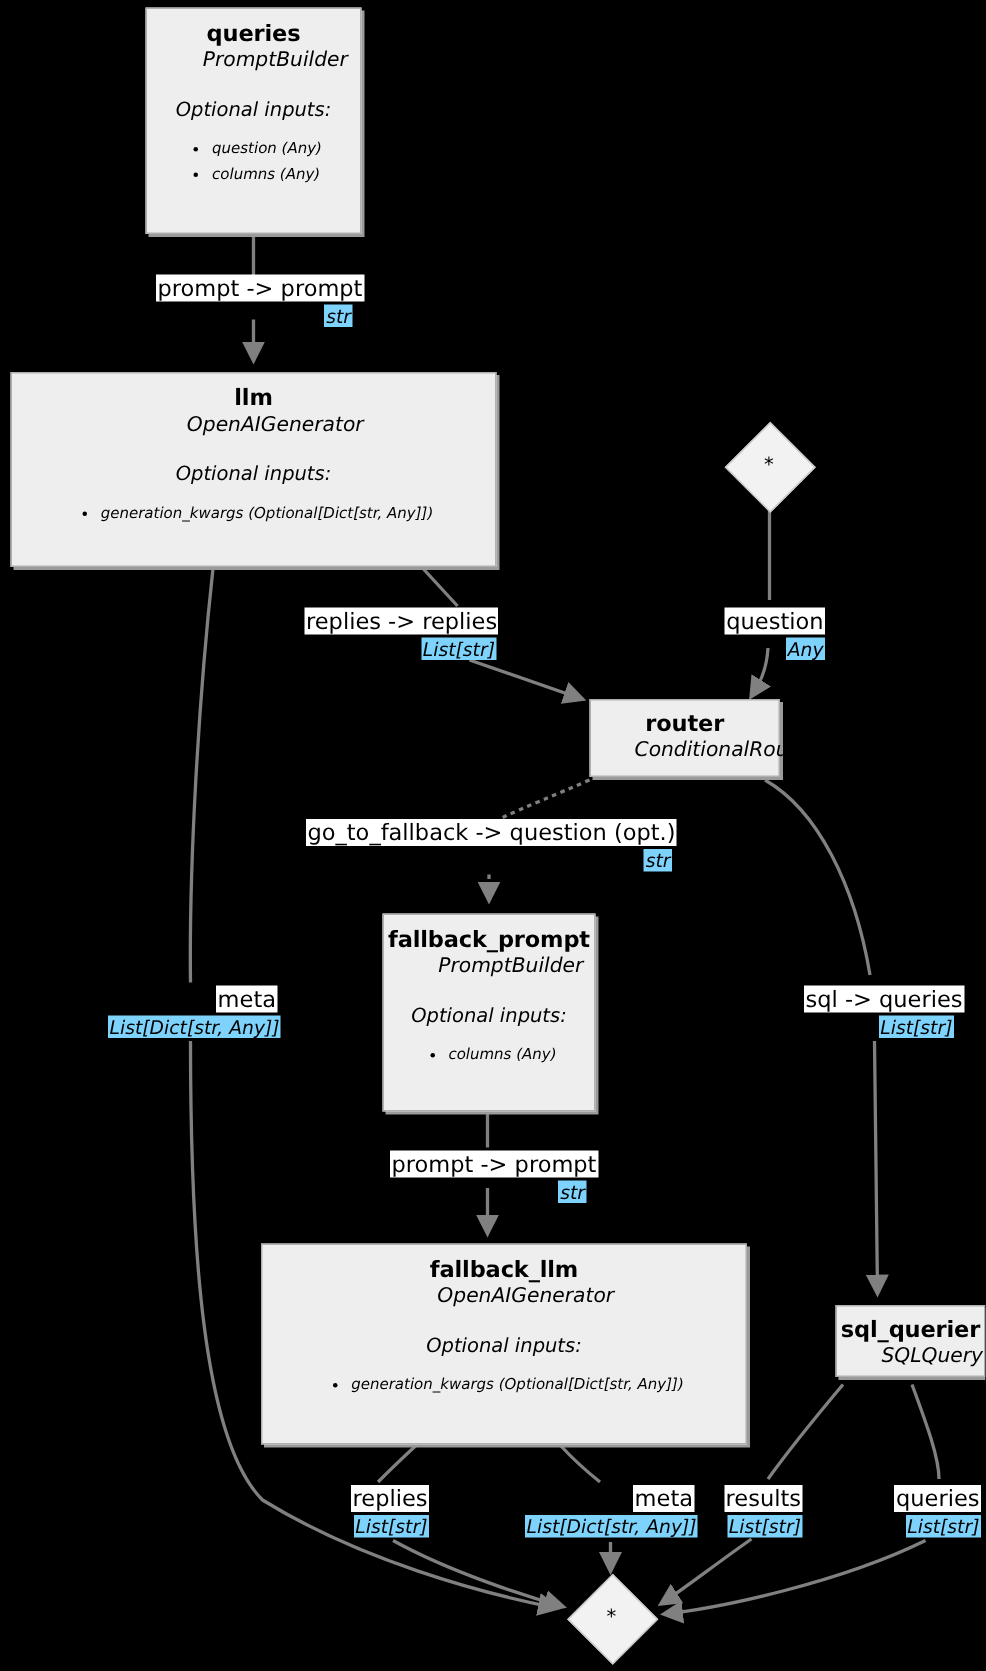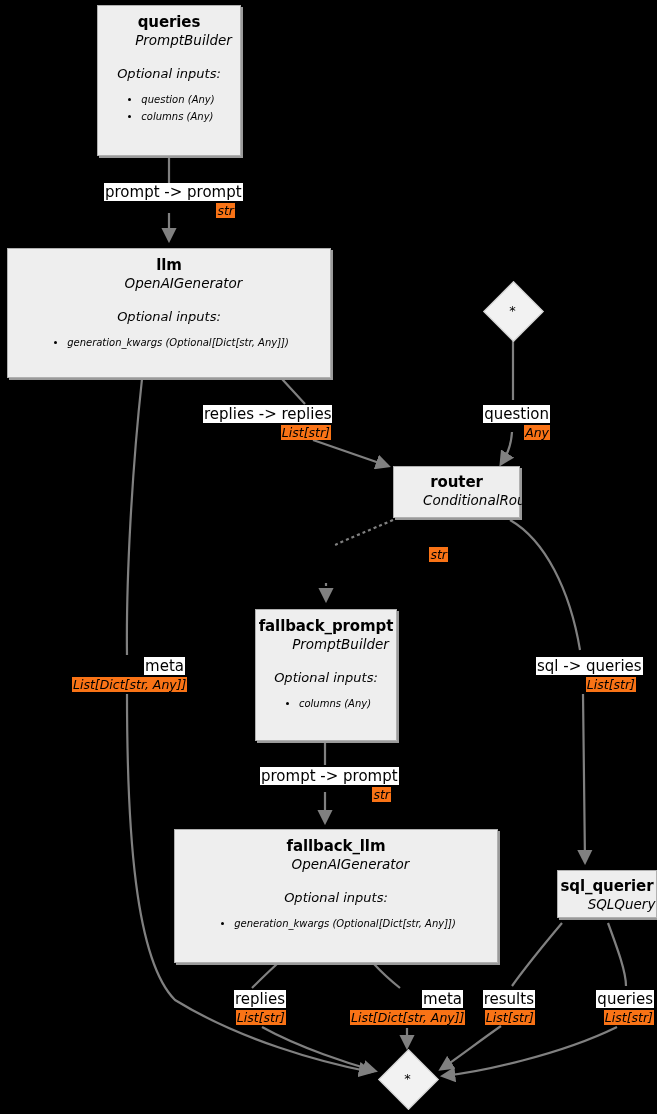--- a/index.html
+++ b/index.html
@@ -94,21 +94,21 @@
     font-size: 15px;
     line-height: 18px;
     padding: 0 1px;
   }
   .elabel .type {
     display: block;
     margin-top: -1px;
   }
   .elabel .type span {
     display: inline-block;
-    background: #f97316;
+    background: #7dd3fc;
     font-style: italic;
     font-size: 12.5px;
     line-height: 15px;
     padding: 0 1px;
   }
 </style>
 </head>
 <body>
 
 <div id="canvas">
@@ -206,20 +206,21 @@
     <span class="name">question</span>
     <span class="type"><span>Any</span></span>
   </div>
 
   <div class="elabel" style="left:203px; top:404px; width:128px;">
     <span class="name">replies -&gt; replies</span>
     <span class="type"><span>List[str]</span></span>
   </div>
 
   <div class="elabel" style="left:204px; top:545px; width:244px;">
+    <span class="name">go_to_fallback -&gt; question (opt.)</span>
     <span class="type"><span>str</span></span>
   </div>
 
   <div class="elabel" style="left:536px; top:656px; width:100px;">
     <span class="name">sql -&gt; queries</span>
     <span class="type"><span>List[str]</span></span>
   </div>
 
   <div class="elabel" style="left:260px; top:766px; width:131px;">
     <span class="name">prompt -&gt; prompt</span>

